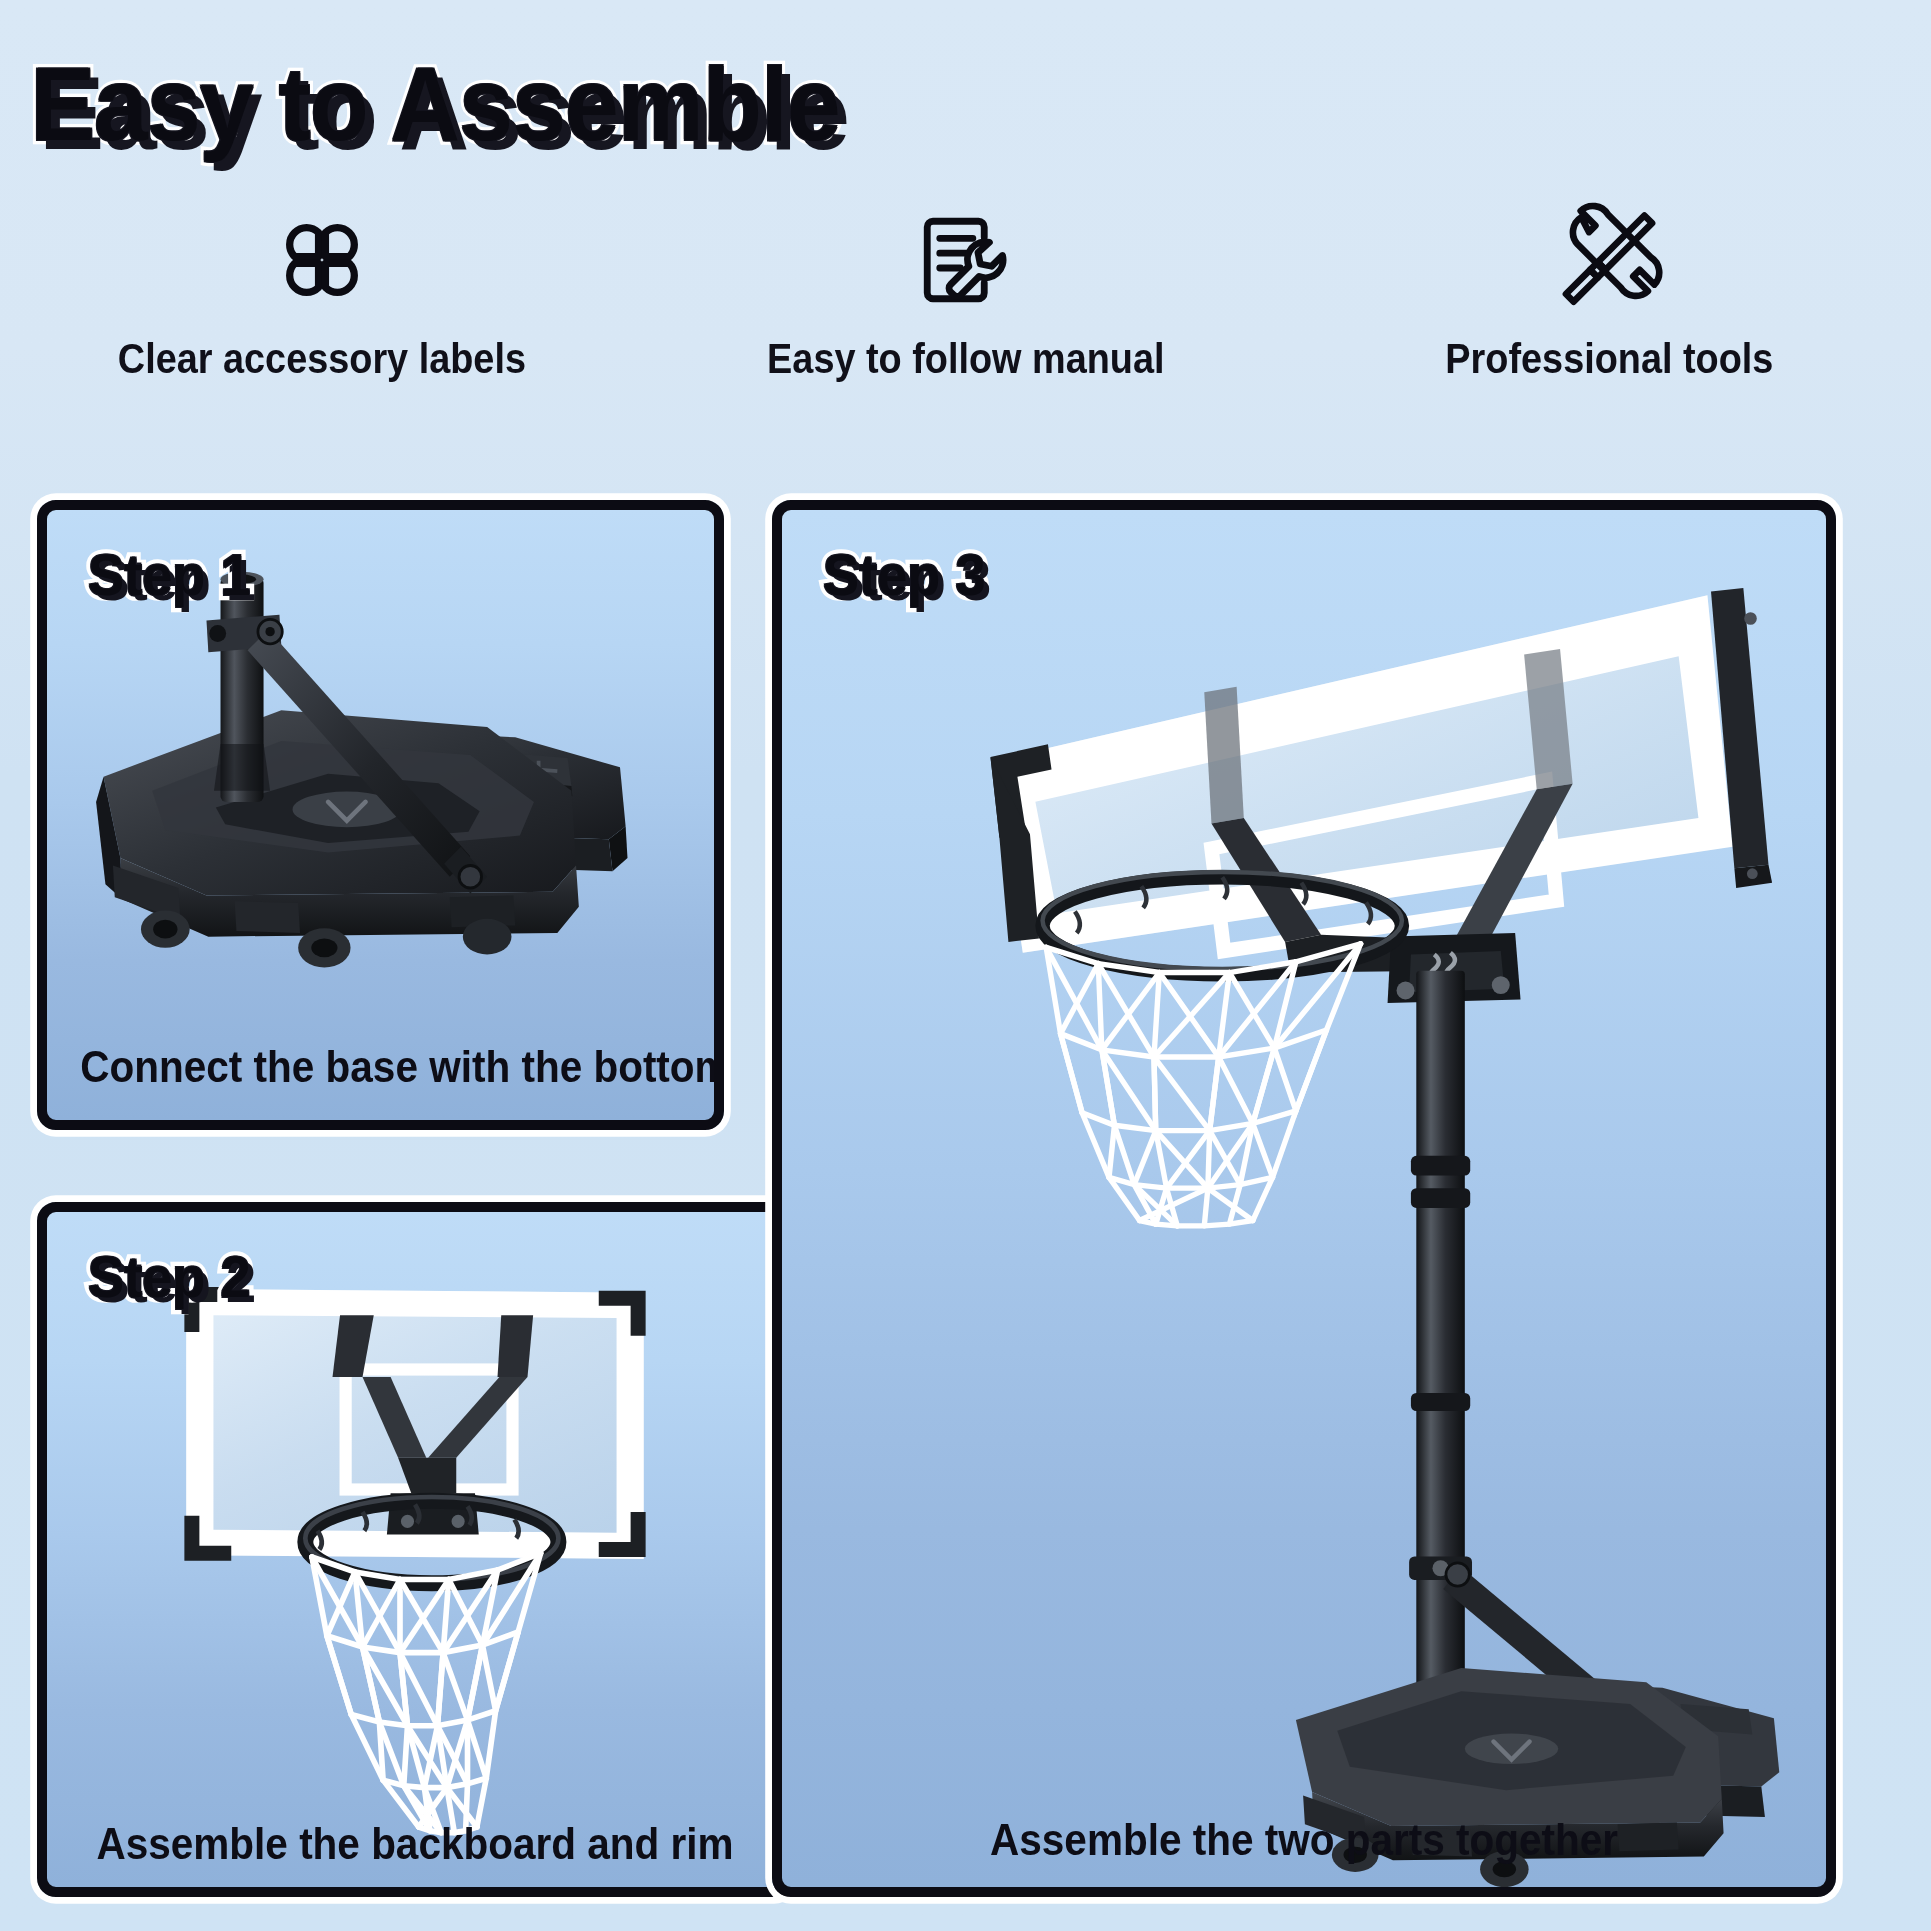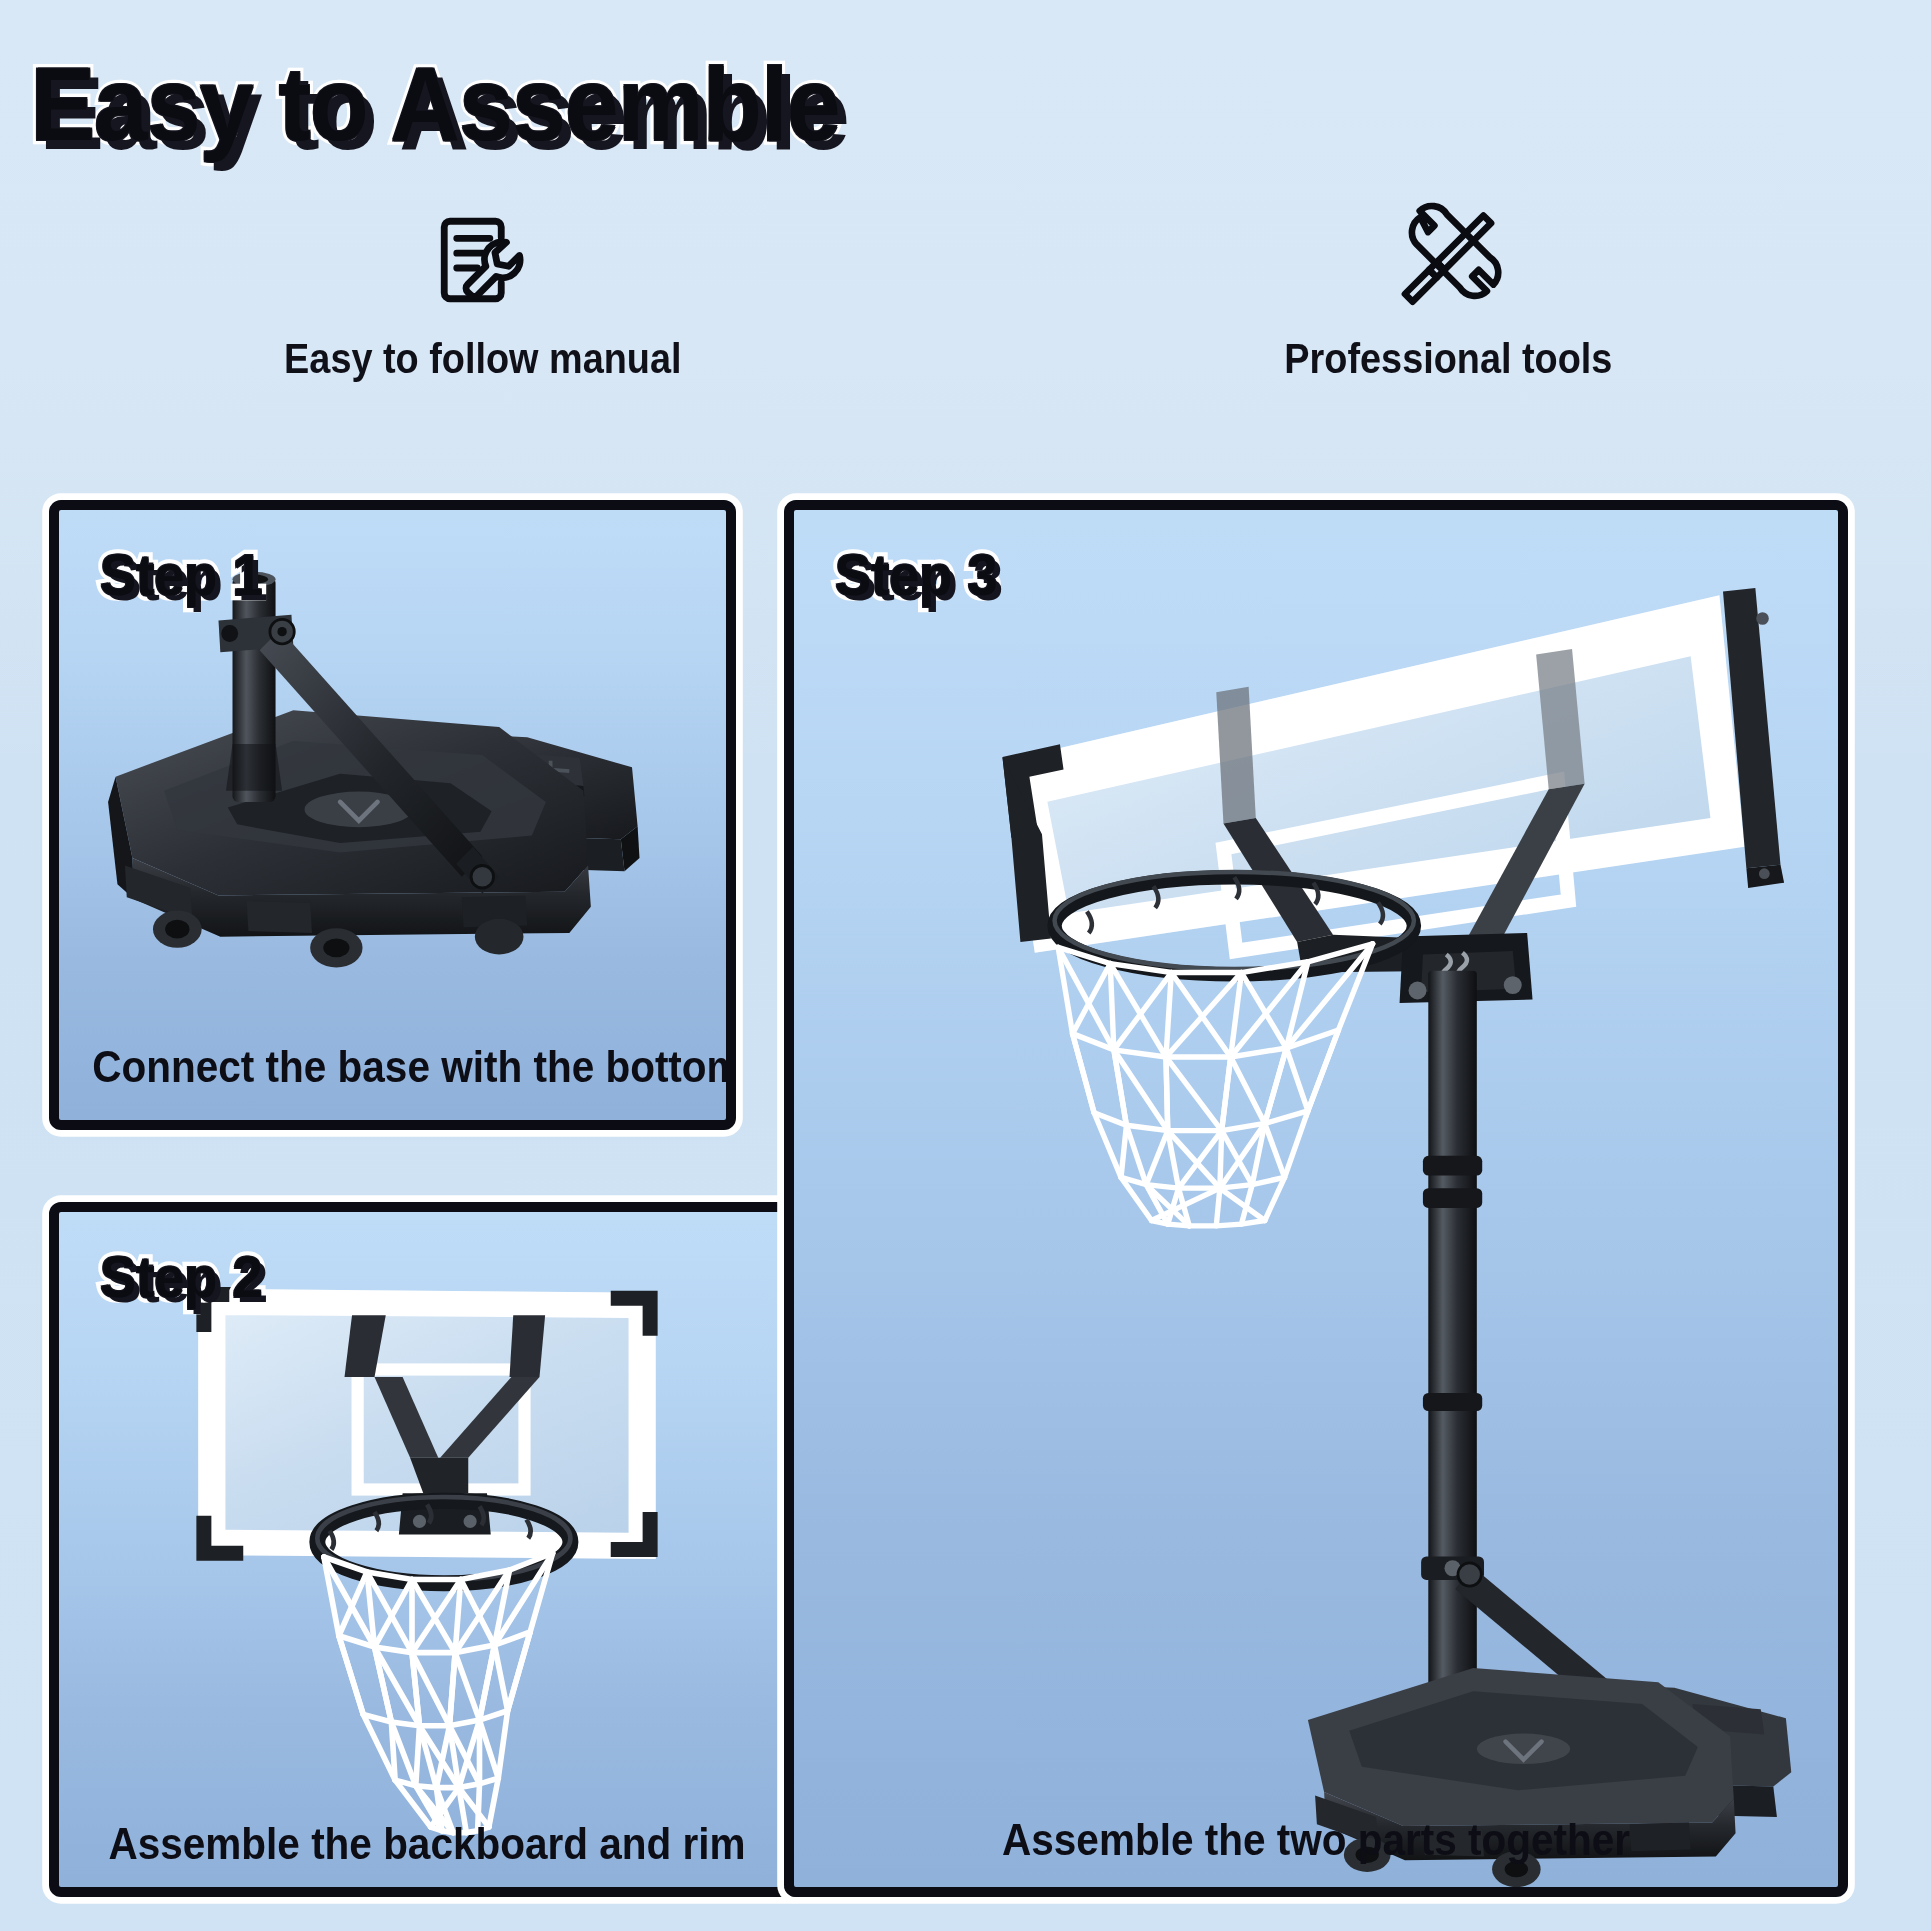--- a/index.html
+++ b/index.html
@@ -72,30 +72,29 @@
     font-size: 43px;
     color: #101019;
     white-space: nowrap;
     transform: scaleX(0.88);
   }
 
   
   .panel {
     position: absolute;
     border: 10.6px solid #0c0c14;
-    border-radius: 12px;
+    border-radius: 19px;
     background: linear-gradient(180deg,
         #bfdcf7 0%,
         #b7d6f4 22%,
         #a9c9ec 48%,
         #99b9e0 74%,
         #8fb1da 100%);
     box-shadow: 0 0 0 6.8px #ffffff;
     overflow: hidden;
-    margin-left: 12px;
   }
   #panel-step1 { left: 37px;   top: 500px;  width: 687px;  height: 630px; }
   #panel-step2 { left: 37px;   top: 1202px; width: 756px;  height: 695px; }
   #panel-step3 { left: 772px;  top: 500px;  width: 1064px; height: 1397px; }
 
   .step-badge {
     position: absolute;
     font-family: "Liberation Sans Narrow", "Liberation Sans", sans-serif;
     font-weight: bold;
     font-size: 57px;
@@ -144,20 +143,31 @@
 </style>
 </head>
 <body>
 
 <div class="title-wrap">
   <div class="title">Easy to Assemble</div>
 </div>
 
 <div class="features">
 
+  <div class="feature">
+    <div class="feature-icon">
+      <svg width="114" height="114" viewBox="0 0 100 100" fill="none" stroke="#0b0b12" stroke-width="6.4" stroke-linecap="round" stroke-linejoin="round">
+        <path d="M47 47 L47 26 A13.5 13.5 0 1 0 26 47 Z"></path>
+        <path d="M53 47 L53 26 A13.5 13.5 0 1 1 74 47 Z"></path>
+        <path d="M47 53 L47 74 A13.5 13.5 0 1 1 26 53 Z"></path>
+        <path d="M53 53 L53 74 A13.5 13.5 0 1 0 74 53 Z"></path>
+      </svg>
+    </div>
+    <div class="feature-label">Clear accessory labels</div>
+  </div>
 
 
   <div class="feature">
     <div class="feature-icon">
       <svg width="114" height="114" viewBox="0 0 100 100" fill="none" stroke="#0b0b12" stroke-width="6" stroke-linecap="round" stroke-linejoin="round">
         <path d="M66 30 L66 21 A5 5 0 0 0 61 16 L21 16 A5 5 0 0 0 16 21
                  L16 79 A5 5 0 0 0 21 84 L61 84 A5 5 0 0 0 66 79 L66 70"></path>
         <path d="M27 31 L56 31 M27 44 L50 44 M27 57 L45 57"></path>
         <path d="M70.5 34.5 A15.5 15.5 0 0 0 52.5 55.5 L36.5 71.5
                  A4.5 4.5 0 0 0 36.5 78 L39 80.5 A4.5 4.5 0 0 0 45.5 80.5

